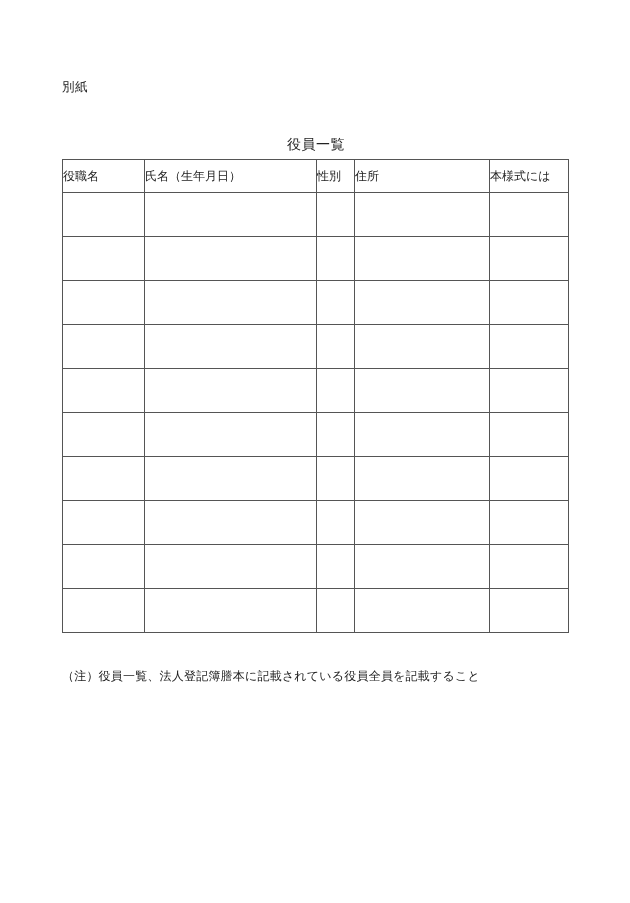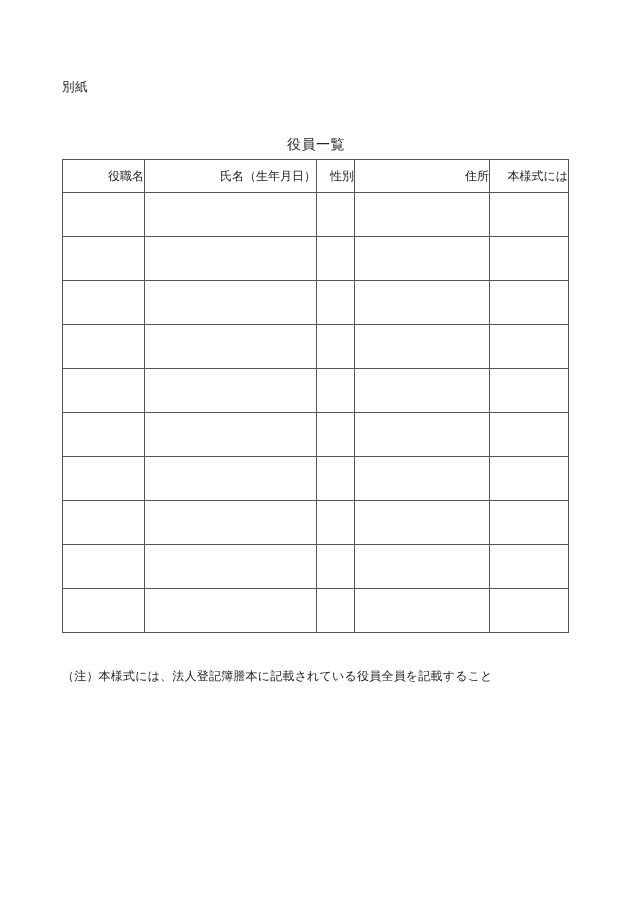--- a/index.html
+++ b/index.html
@@ -43,21 +43,21 @@
       width: 506px;
       border-collapse: collapse;
       table-layout: fixed;
     }
     table.officers th,
     table.officers td {
       border: 1px solid #555555;
       padding: 0;
       font-weight: normal;
       font-size: 12px;
-      text-align: right;
+      text-align: left;
       vertical-align: middle;
     }
     table.officers thead th {
       height: 32px;
     }
     table.officers tbody td {
       height: 43px;
     }
     .note {
       position: absolute;
@@ -159,13 +159,13 @@
     <tr>
       <td></td>
       <td></td>
       <td></td>
       <td></td>
       <td></td>
     </tr>
   </tbody>
 </table>
 
-<div class="note">（注）本様式には、法人登記簿謄本に記載されている役員全員を記載すること</div>
+<div class="note">（注）役員一覧、法人登記簿謄本に記載されている役員全員を記載すること</div>
 
 </body></html>

